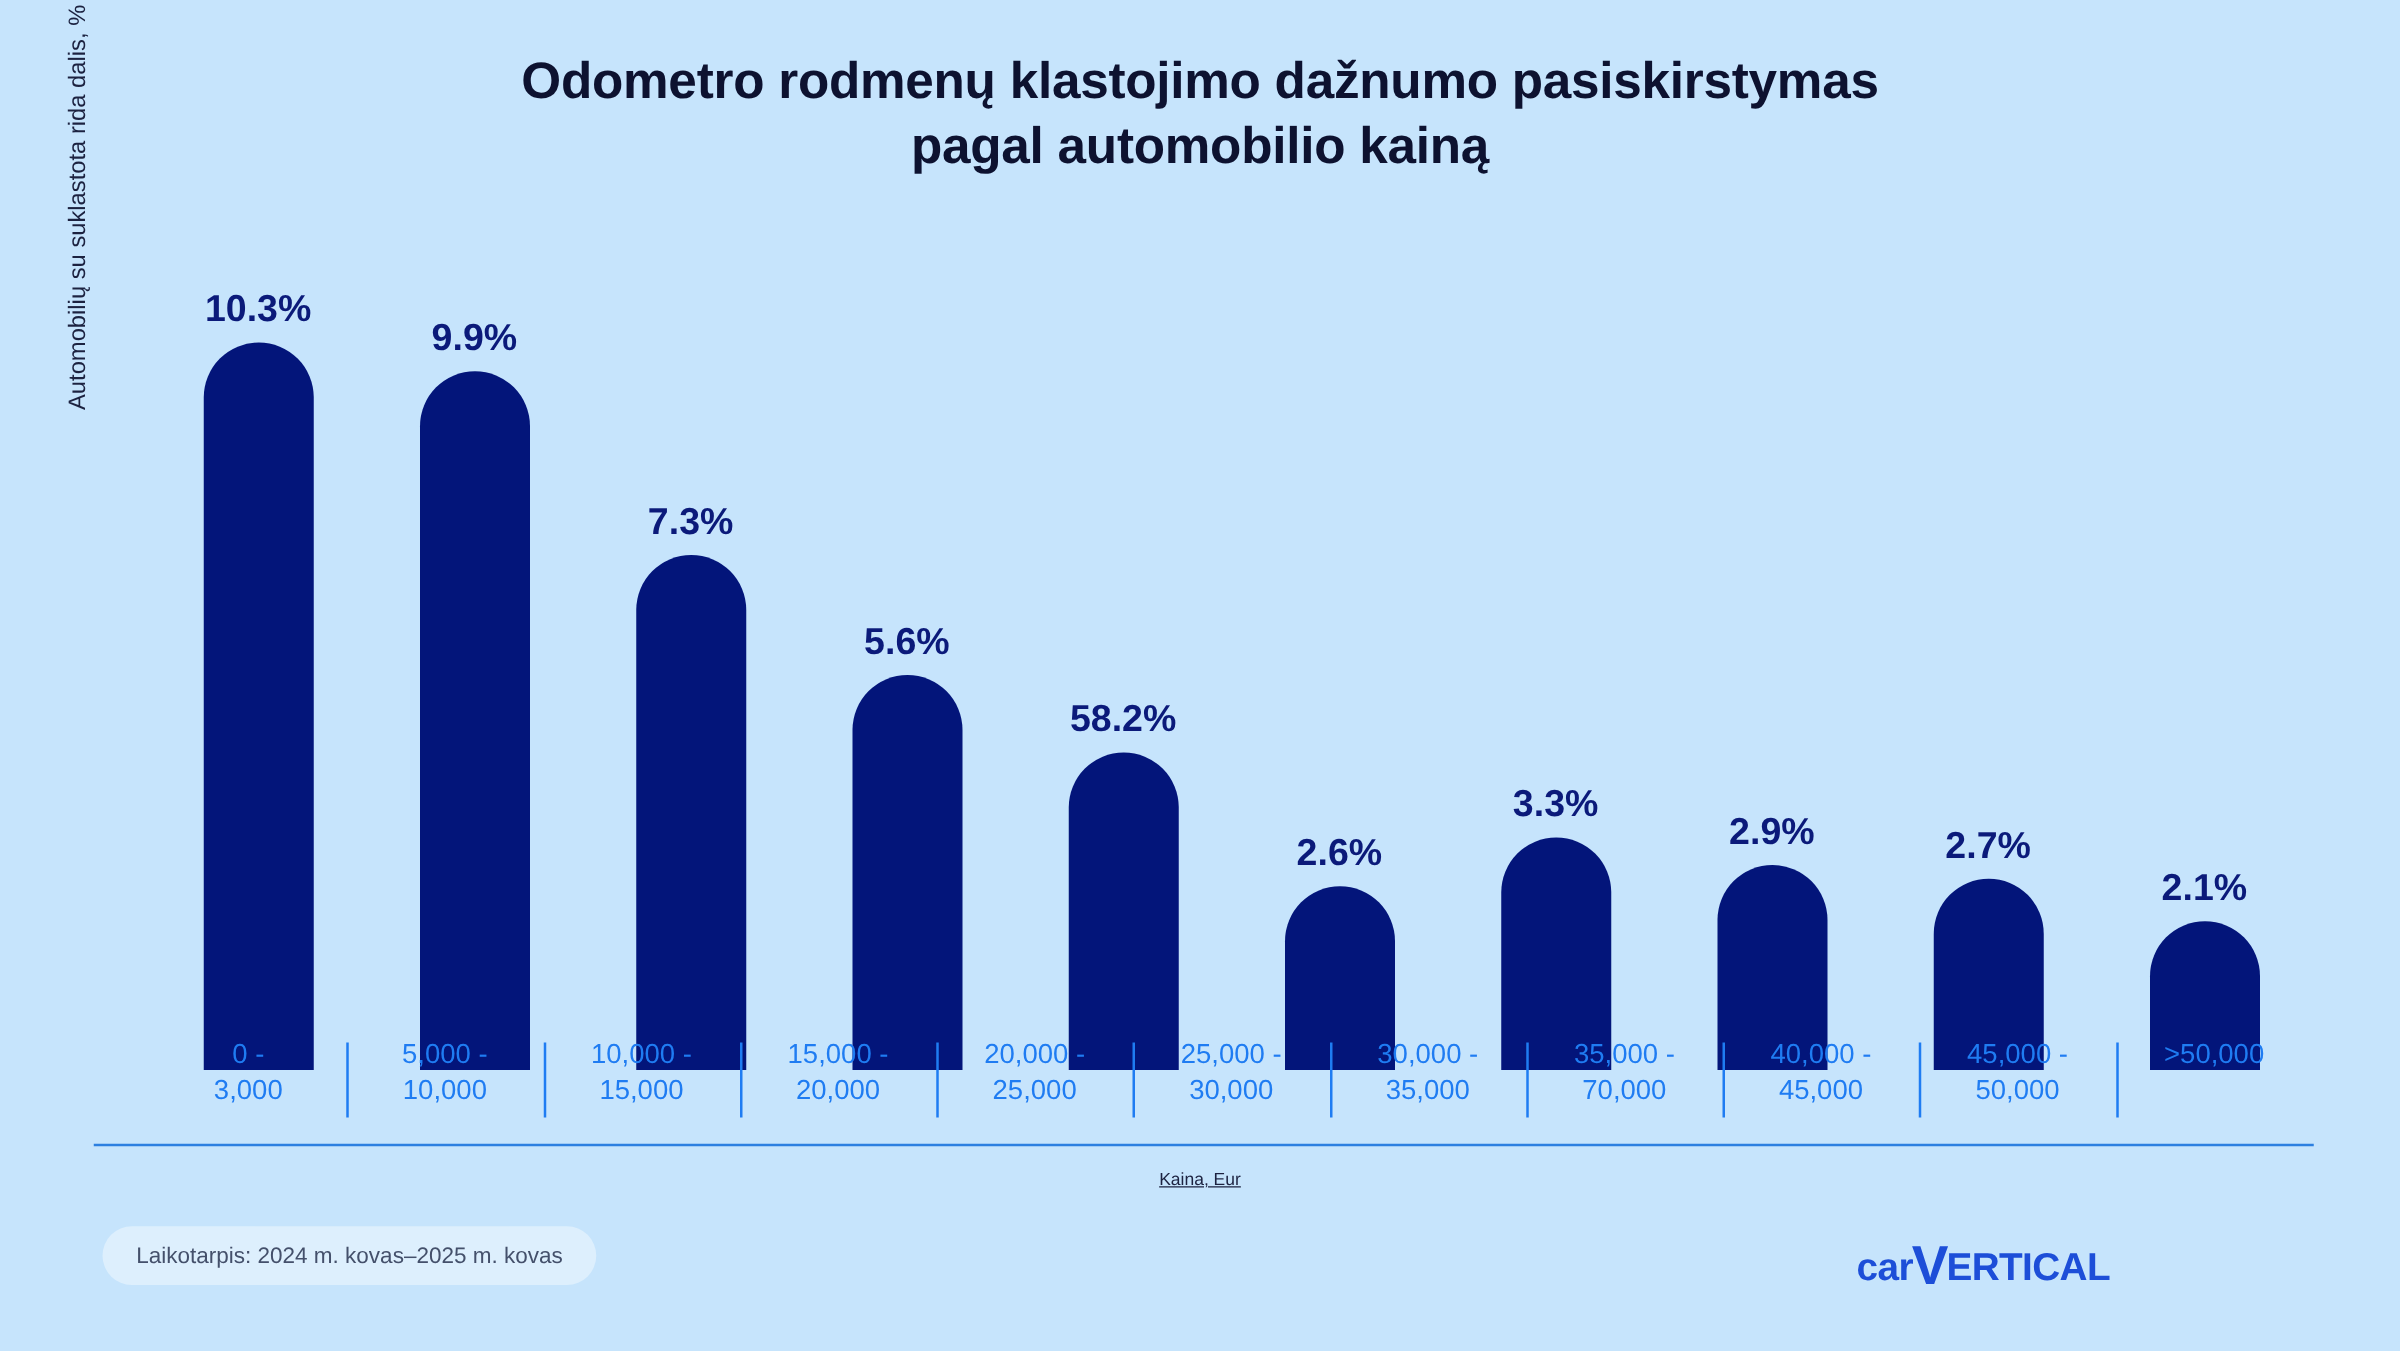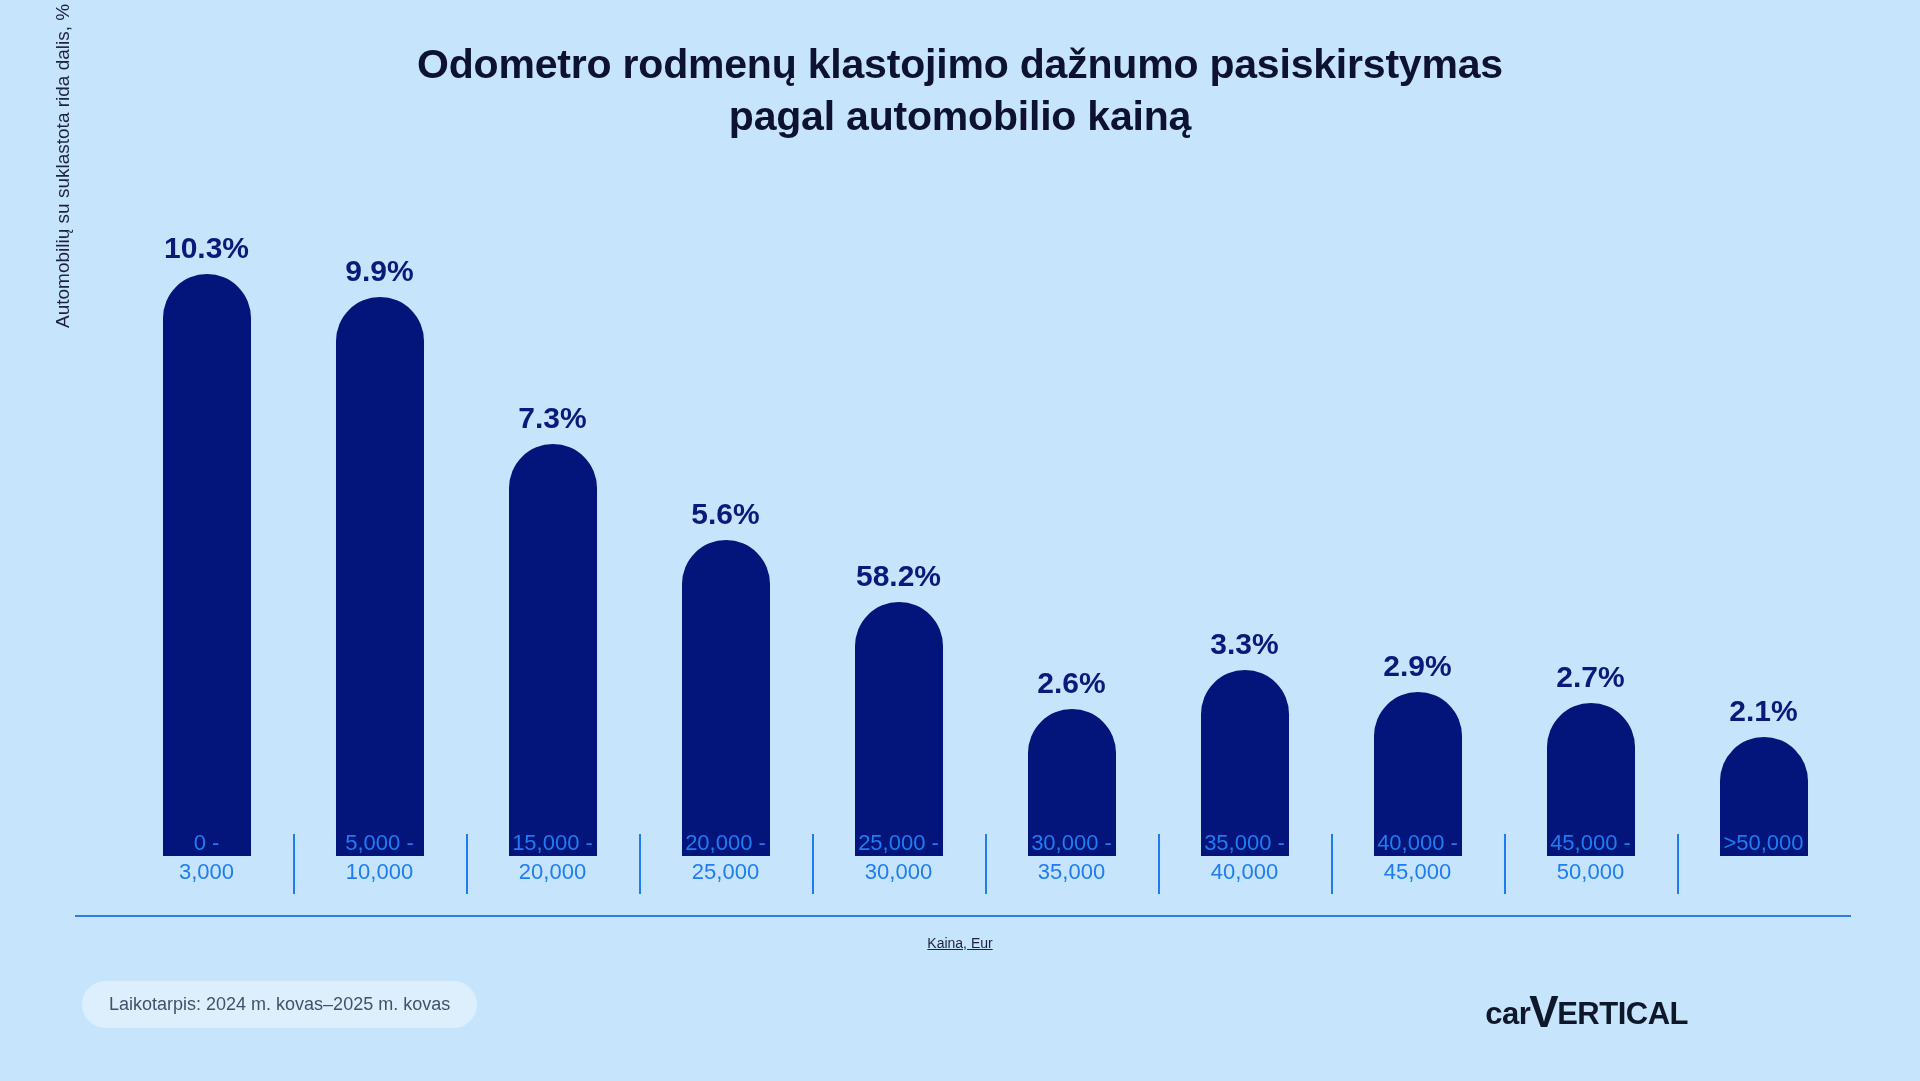--- a/index.html
+++ b/index.html
@@ -138,21 +138,21 @@
     color: #44506b;
     white-space: nowrap;
   }
   #brand-logo {
     position: absolute;
     right: 72px;
     top: 996px;
     font-size: 31px;
     font-weight: 800;
     letter-spacing: -0.5px;
-    color: #0f172a;
+    color: #1d4ed8;
     display: flex;
     align-items: baseline;
   }
   #brand-logo .logo-v {
     font-size: 44px;
     font-weight: 800;
     line-height: 0;
     position: relative;
     top: 3px;
     margin: 0 -1px;
@@ -218,20 +218,25 @@
         <span class="cat-line">0 -</span>
         <span class="cat-line">3,000</span>
       </div>
       <div class="cat-cell">
         <span class="cat-sep"></span>
         <span class="cat-line">5,000 -</span>
         <span class="cat-line">10,000</span>
       </div>
       <div class="cat-cell">
         <span class="cat-sep"></span>
+        <span class="cat-line">10,000 -</span>
+        <span class="cat-line">15,000</span>
+      </div>
+      <div class="cat-cell">
+        <span class="cat-sep"></span>
         <span class="cat-line">15,000 -</span>
         <span class="cat-line">20,000</span>
       </div>
       <div class="cat-cell">
         <span class="cat-sep"></span>
         <span class="cat-line">20,000 -</span>
         <span class="cat-line">25,000</span>
       </div>
       <div class="cat-cell">
         <span class="cat-sep"></span>
@@ -239,21 +244,21 @@
         <span class="cat-line">30,000</span>
       </div>
       <div class="cat-cell">
         <span class="cat-sep"></span>
         <span class="cat-line">30,000 -</span>
         <span class="cat-line">35,000</span>
       </div>
       <div class="cat-cell">
         <span class="cat-sep"></span>
         <span class="cat-line">35,000 -</span>
-        <span class="cat-line">40,000</span>
+        <span class="cat-line">70,000</span>
       </div>
       <div class="cat-cell">
         <span class="cat-sep"></span>
         <span class="cat-line">40,000 -</span>
         <span class="cat-line">45,000</span>
       </div>
       <div class="cat-cell">
         <span class="cat-sep"></span>
         <span class="cat-line">45,000 -</span>
         <span class="cat-line">50,000</span>

